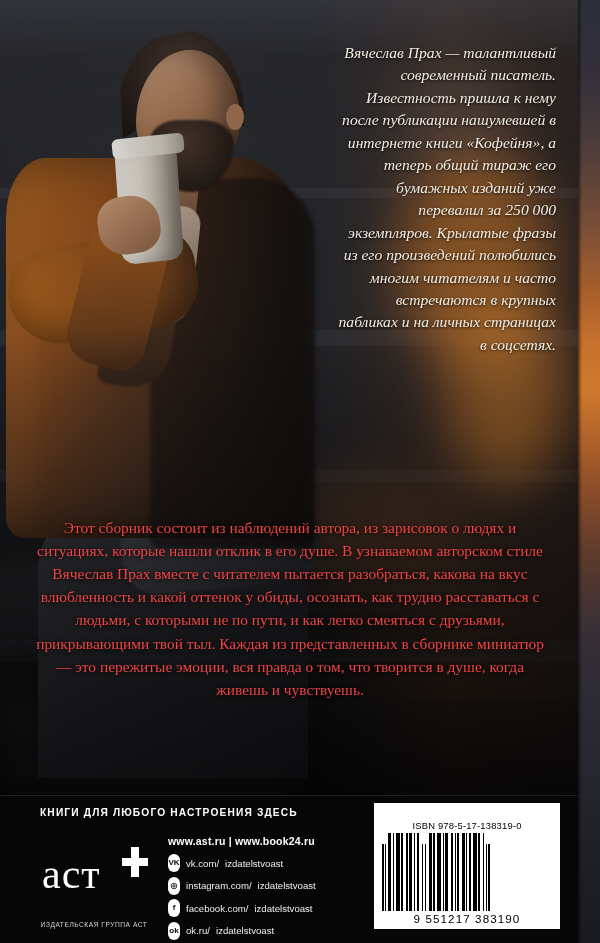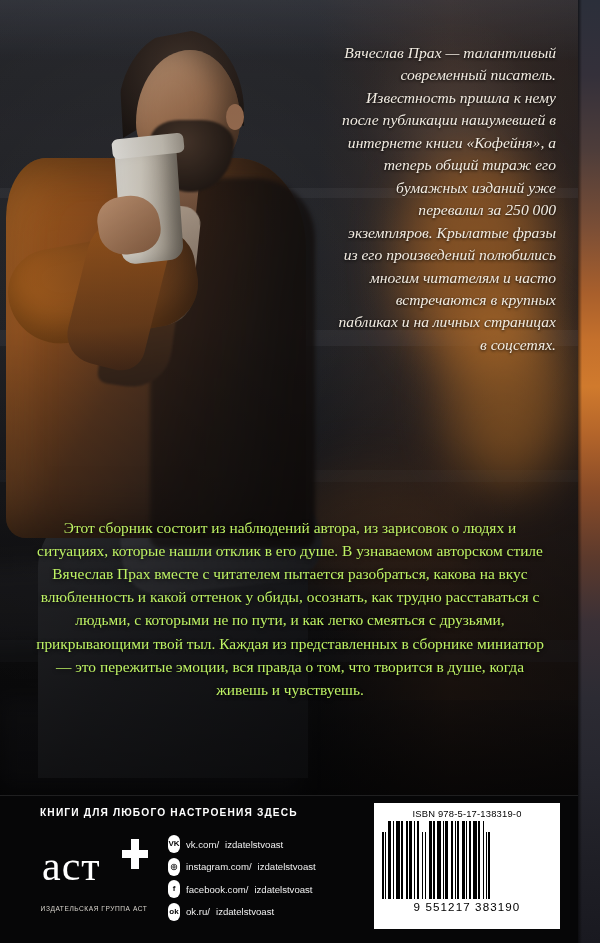--- a/index.html
+++ b/index.html
@@ -187,21 +187,21 @@
     font-family: "Liberation Serif", serif;
     font-style: italic;
     font-size: 15.6px;
     line-height: 1.44;
     text-align: right;
     text-shadow: 0 1px 3px rgba(0,0,0,.85);
   }
   .blurb {
     position: absolute; left: 34px; top: 516px; width: 512px;
     z-index: 7;
-    color: #bef264;
+    color: #ef4444;
     font-family: "Liberation Serif", serif;
     font-size: 15.4px;
     line-height: 1.5;
     text-align: center;
     text-shadow: 0 1px 4px rgba(0,0,0,.9);
   }
 
   
   .footer {
     position: absolute; left: 0; bottom: 0; width: 578px; height: 148px;
@@ -217,21 +217,21 @@
     color: #ffffff;
     font-size: 10.2px;
     letter-spacing: 1.15px;
     font-weight: bold;
     text-transform: uppercase;
   }
 
   
   .logo-wrap { position: absolute; left: 34px; top: 40px; width: 120px; text-align: center; }
   .logo-mark {
-    position: relative; width: 112px; height: 62px; margin: 4px auto;
+    position: relative; width: 112px; height: 62px; margin: 12px auto;
   }
   .logo-letters {
     position: absolute; left: 0; top: 6px; width: 112px;
     color: #fff; font-family: "Liberation Serif", serif;
     font-size: 42px; letter-spacing: 1px; line-height: 1; text-align: left;
     padding-left: 4px;
   }
   .logo-plus {
     position: absolute; right: 2px; top: 0px; width: 26px; height: 30px;
   }
@@ -258,21 +258,21 @@
     display: inline-flex; align-items: center; justify-content: center;
     border-radius: 6px; background: #fff; color: #060607;
     font-size: 8px; font-weight: bold; font-family: "Liberation Sans", sans-serif;
     line-height: 1;
   }
 
   
   .isbn-box {
     position: absolute; right: 18px; top: 8px;
     width: 186px; height: 126px; background: #fff;
-    padding: 5px 6px 4px 6px;
+    padding: 17px 6px 4px 6px;
   }
   .isbn-text {
     color: #000; font-size: 9.4px; text-align: center; letter-spacing: .2px; margin-bottom: 2px;
   }
   .bars { display: flex; align-items: flex-end; height: 78px; gap: 0; margin: 0 2px; }
   .bars i { display: block; background: #000; height: 100%; }
   .bars i.q { height: 86%; }
   .barcode-num {
     color: #000; font-family: "Liberation Sans", sans-serif;
     font-size: 11.6px; letter-spacing: 1.1px; text-align: center; margin-top: 1px;
@@ -334,20 +334,21 @@
 
     <div class="logo-wrap">
       <div class="logo-mark">
         <div class="logo-letters">аст</div>
         <div class="logo-plus"></div>
       </div>
       <div class="logo-caption">ИЗДАТЕЛЬСКАЯ ГРУППА АСТ</div>
     </div>
 
     <div class="contacts">
+      <div class="sites">www.ast.ru | www.book24.ru</div>
 
       <div class="social-row">
         <span class="ic">VK</span>
         <span>vk.com/</span>
           <span class="s-handle">izdatelstvoast</span>
       </div>
 
       <div class="social-row">
         <span class="ic">◎</span>
         <span>instagram.com/</span>

